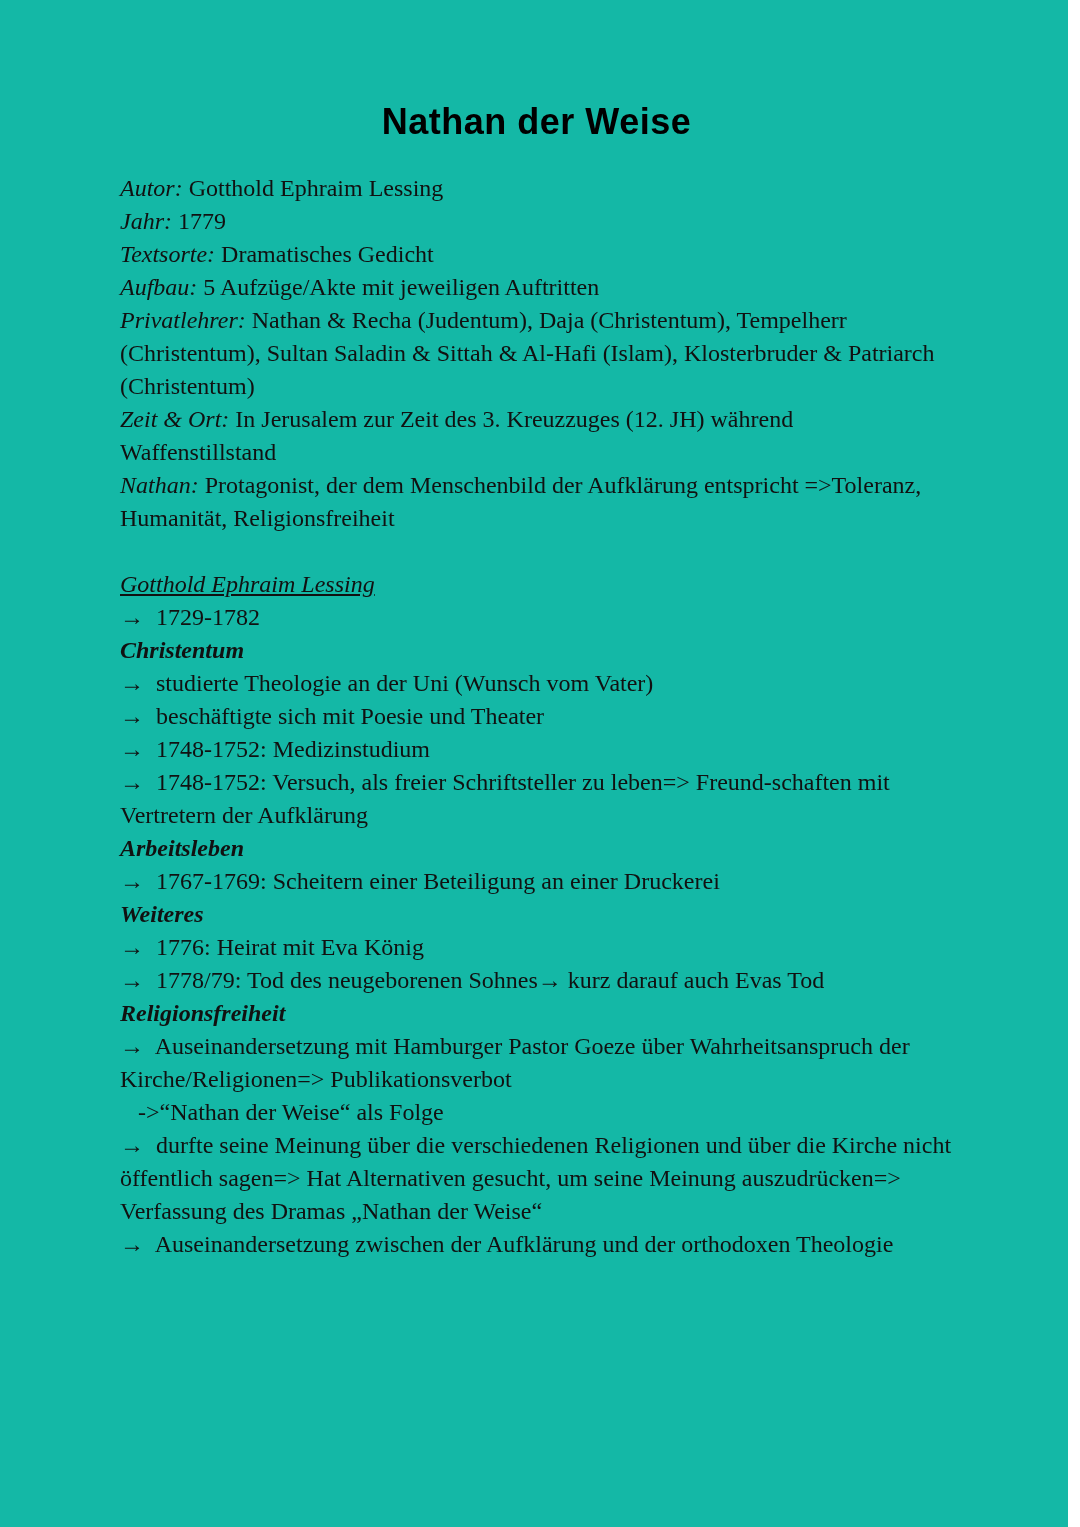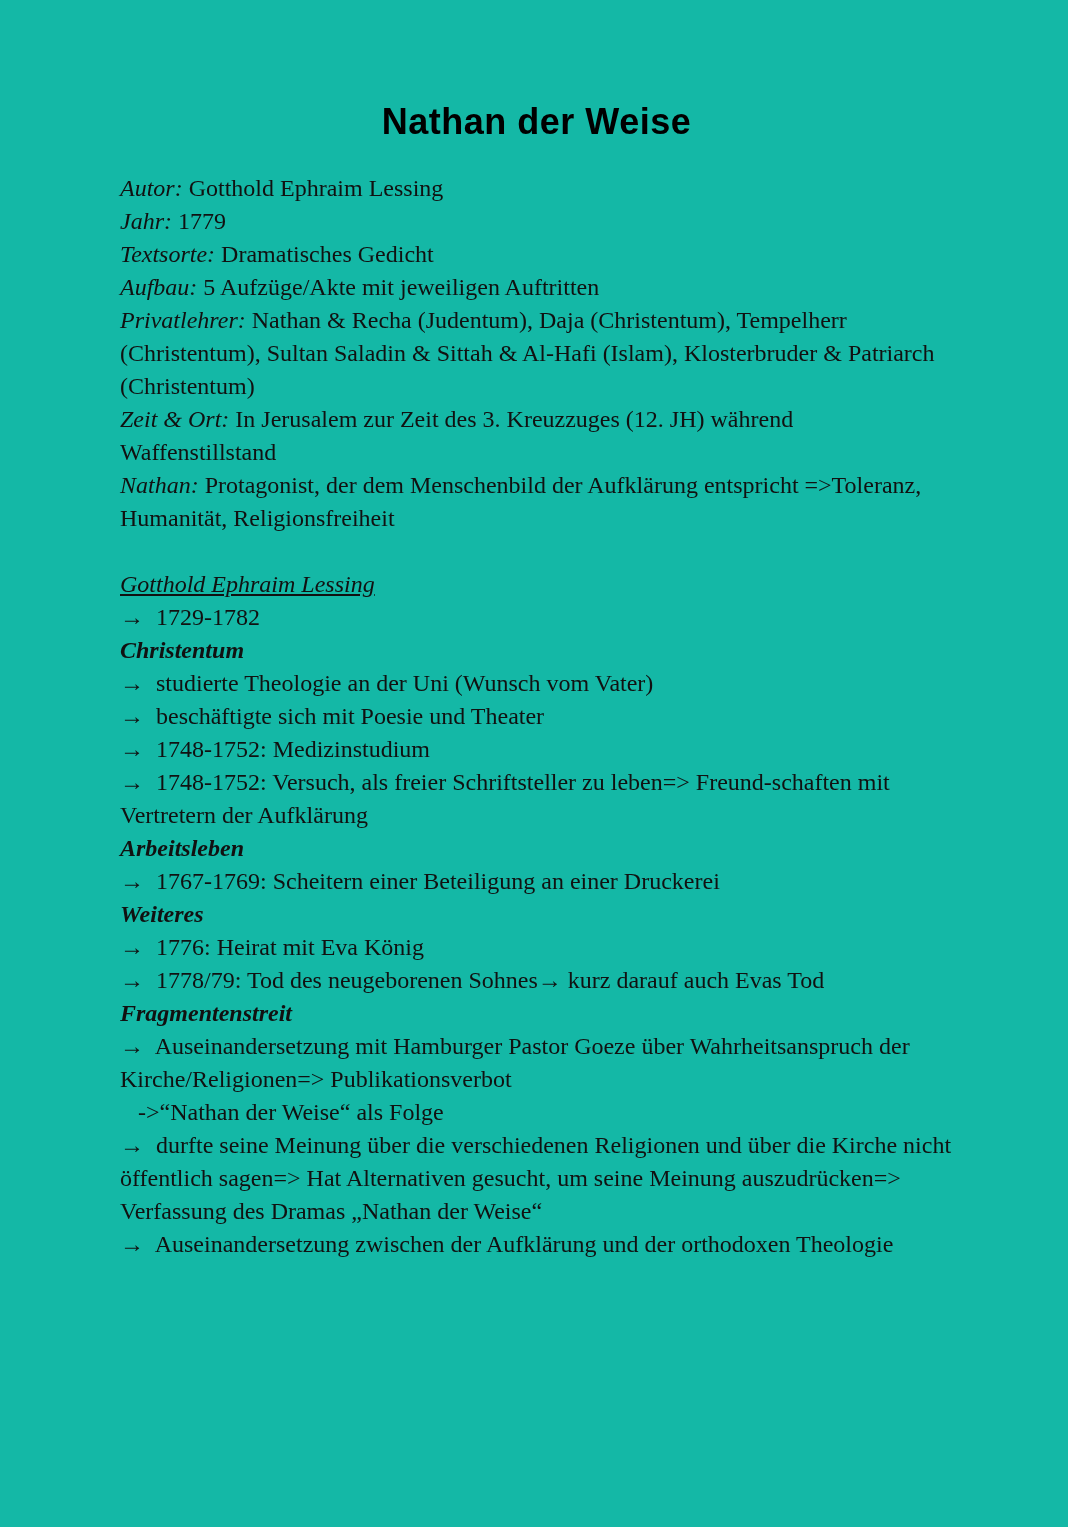--- a/index.html
+++ b/index.html
@@ -79,19 +79,19 @@
       <p class="subheading">Christentum</p>
       <p class="line"><span class="arrow">→</span> studierte Theologie an der Uni (Wunsch vom Vater)</p>
       <p class="line"><span class="arrow">→</span> beschäftigte sich mit Poesie und Theater</p>
       <p class="line"><span class="arrow">→</span> 1748-1752: Medizinstudium</p>
       <p class="line"><span class="arrow">→</span> 1748-1752: Versuch, als freier Schriftsteller zu leben=&gt; Freund-schaften mit Vertretern der Aufklärung</p>
       <p class="subheading">Arbeitsleben</p>
       <p class="line"><span class="arrow">→</span> 1767-1769: Scheitern einer Beteiligung an einer Druckerei</p>
       <p class="subheading">Weiteres</p>
       <p class="line"><span class="arrow">→</span> 1776: Heirat mit Eva König</p>
       <p class="line"><span class="arrow">→</span> 1778/79: Tod des neugeborenen Sohnes→ kurz darauf auch Evas Tod</p>
-      <p class="subheading">Fragmentenstreit</p>
+      <p class="subheading">Religionsfreiheit</p>
       <p class="line"><span class="arrow">→</span> Auseinandersetzung mit Hamburger Pastor Goeze über Wahrheitsanspruch der Kirche/Religionen=&gt; Publikationsverbot</p>
       <p class="line indent">-&gt;“Nathan der Weise“ als Folge</p>
       <p class="line"><span class="arrow">→</span> durfte seine Meinung über die verschiedenen Religionen und über die Kirche nicht öffentlich sagen=&gt; Hat Alternativen gesucht, um seine Meinung auszudrücken=&gt; Verfassung des Dramas „Nathan der Weise“</p>
       <p class="line"><span class="arrow">→</span> Auseinandersetzung zwischen der Aufklärung und der orthodoxen Theologie</p>
     </div>
 </div>
 
 </body></html>

